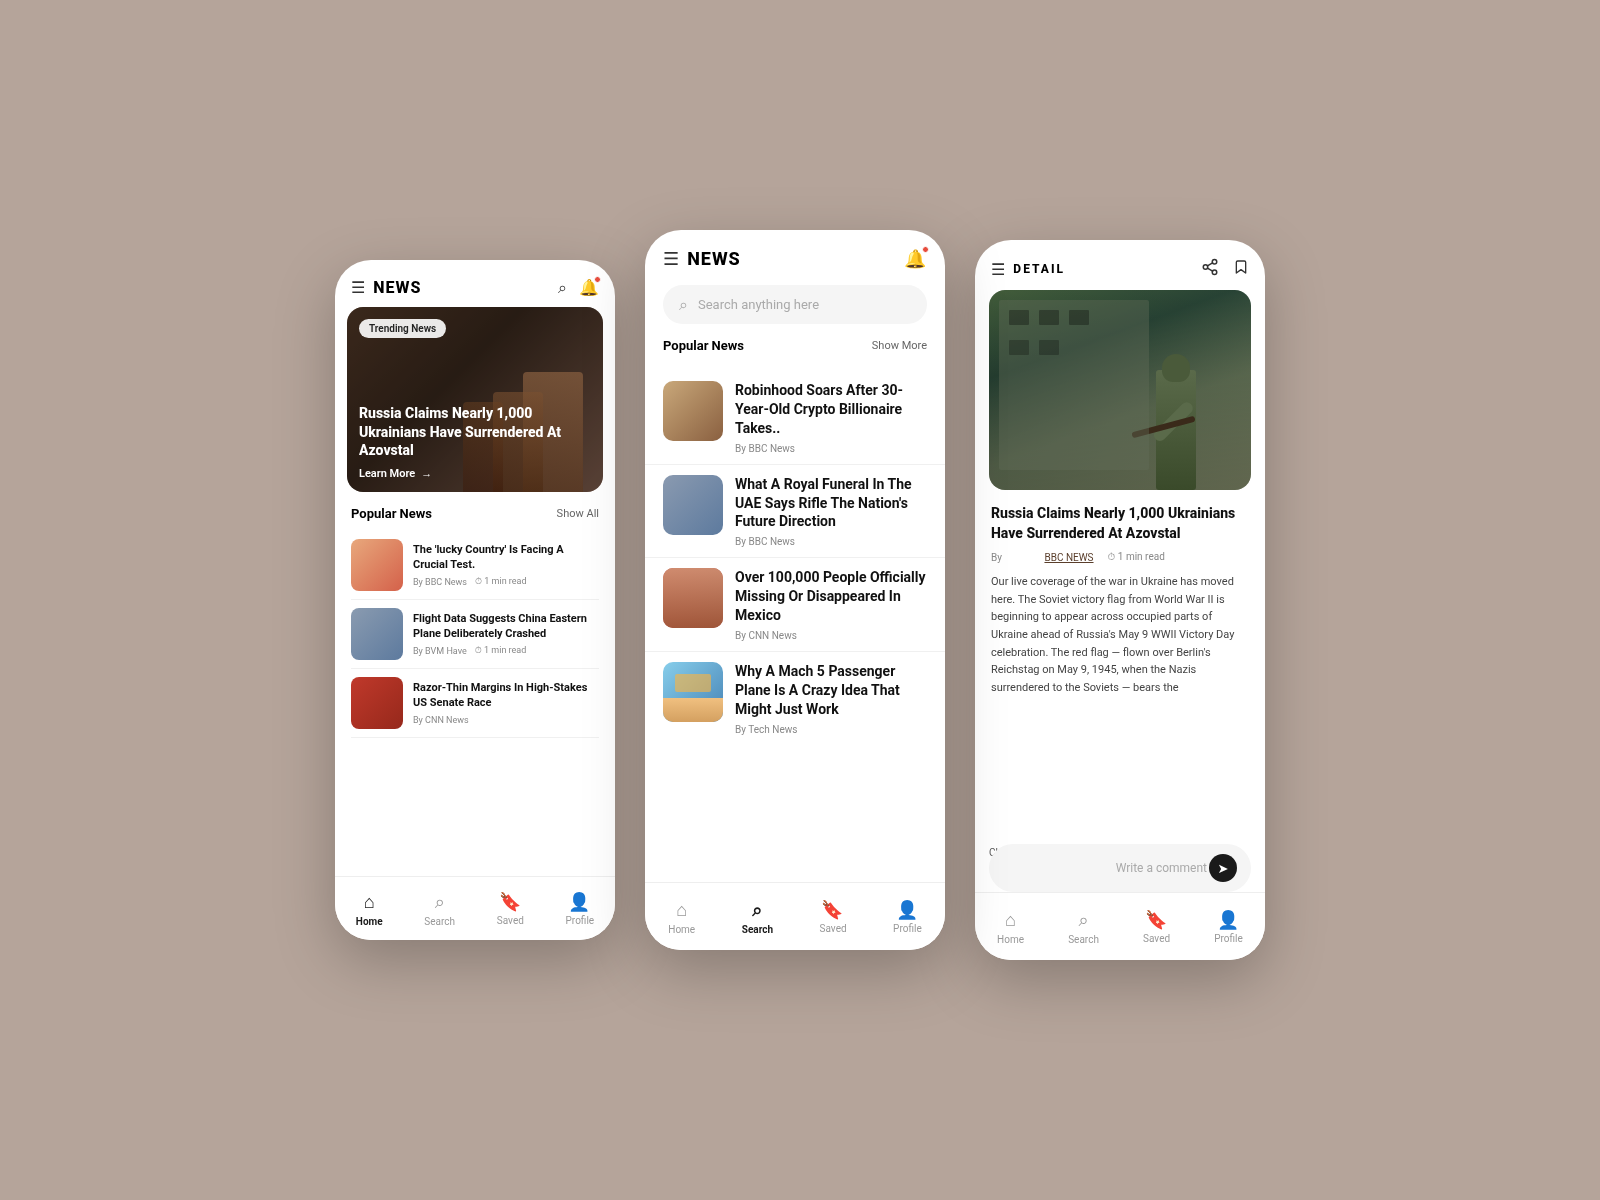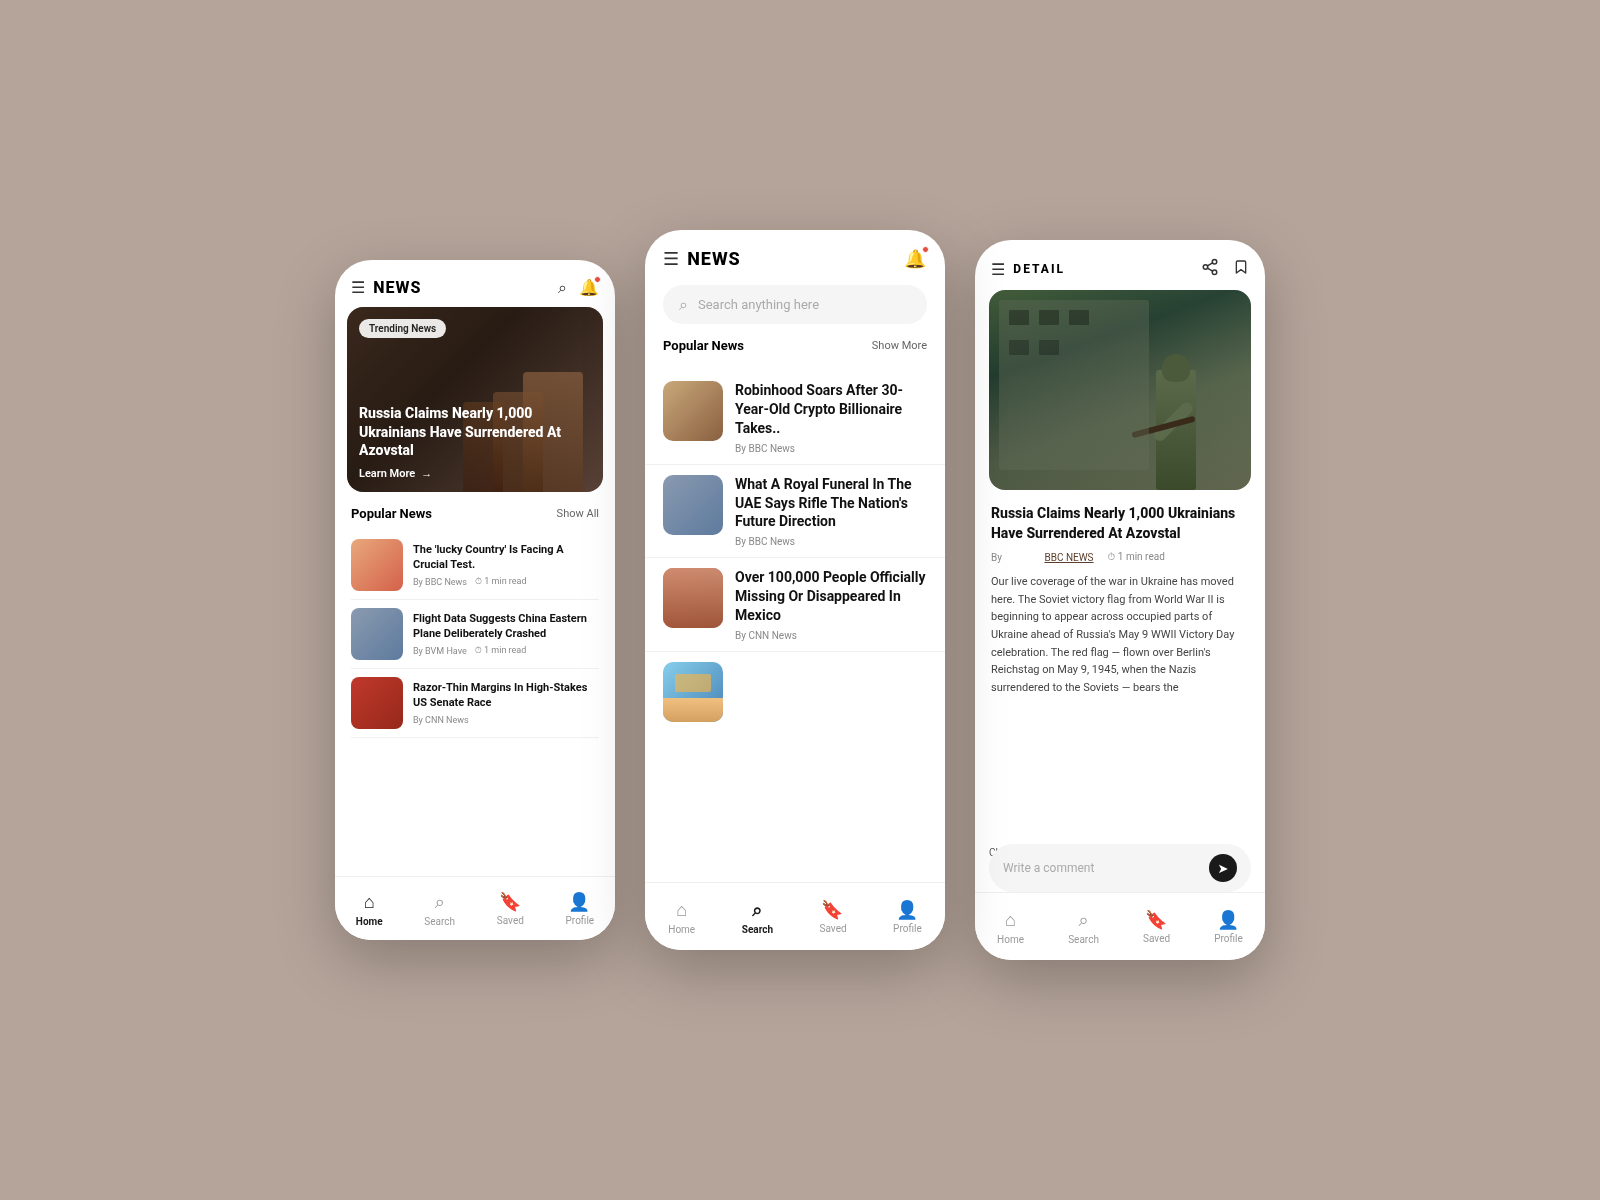--- a/index.html
+++ b/index.html
@@ -367,20 +367,21 @@
 
     .comment-box {
       position: absolute;
       bottom: 68px; left: 14px; right: 14px;
       display: flex;
       align-items: center;
       background: #f5f5f5;
       border-radius: 24px;
       padding: 10px 14px;
       gap: 2px;
+      text-align: right;
     }
     .comment-placeholder {
       flex: 1;
       font-size: 12px;
       color: #aaa;
     }
 
     .bottom-tags {
       position: absolute;
       bottom: 100px; left: 14px; right: 14px;
@@ -556,20 +557,24 @@
       <div class="news-info-2">
         <div class="news-headline-2">Over 100,000 People Officially Missing Or Disappeared In Mexico</div>
         <div class="news-meta-2">By CNN News</div>
       </div>
     </div>
 
     <div class="news-item-2" style="border-bottom:none;">
       <div class="news-thumb-2" style="background:linear-gradient(135deg,#87ceeb,#4682b4);border-radius:10px;position:relative;overflow:hidden;">
         <div style="position:absolute;bottom:0;left:0;right:0;height:40%;background:linear-gradient(to top,#d4a060,#f0c080);"></div>
         <div style="position:absolute;top:20%;left:20%;width:60%;height:30%;background:rgba(255,180,60,0.6);border-radius:2px;"></div>
+      </div>
+      <div class="news-info-2">
+        <div class="news-headline-2">Why A Mach 5 Passenger Plane Is A Crazy Idea That Might Just Work</div>
+        <div class="news-meta-2">By Tech News</div>
       </div>
     </div>
 
     <div class="bottom-nav-2">
       <div class="nav-item-2">
         <span class="nav-icon-2">⌂</span>
         <span>Home</span>
       </div>
       <div class="nav-item-2 active">
         <span class="nav-icon-2">⌕</span>

